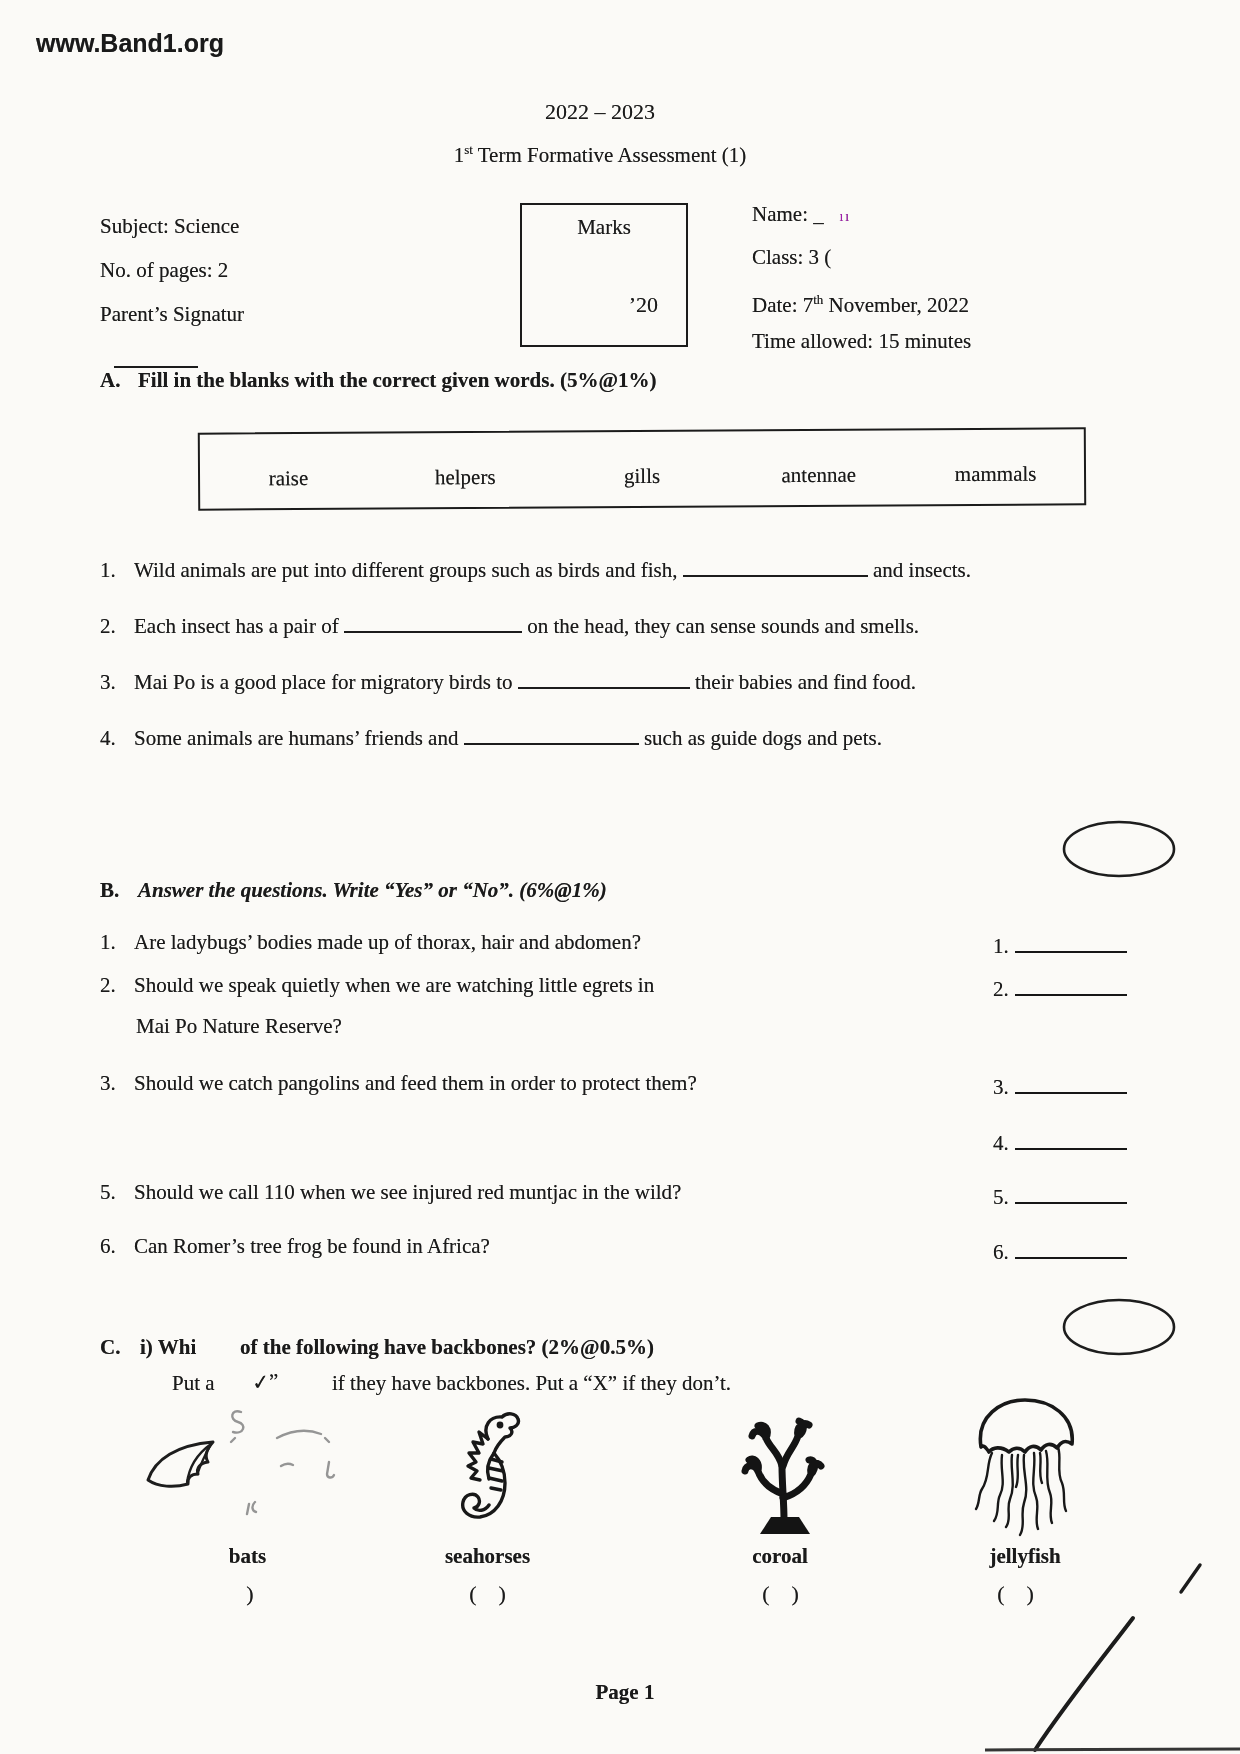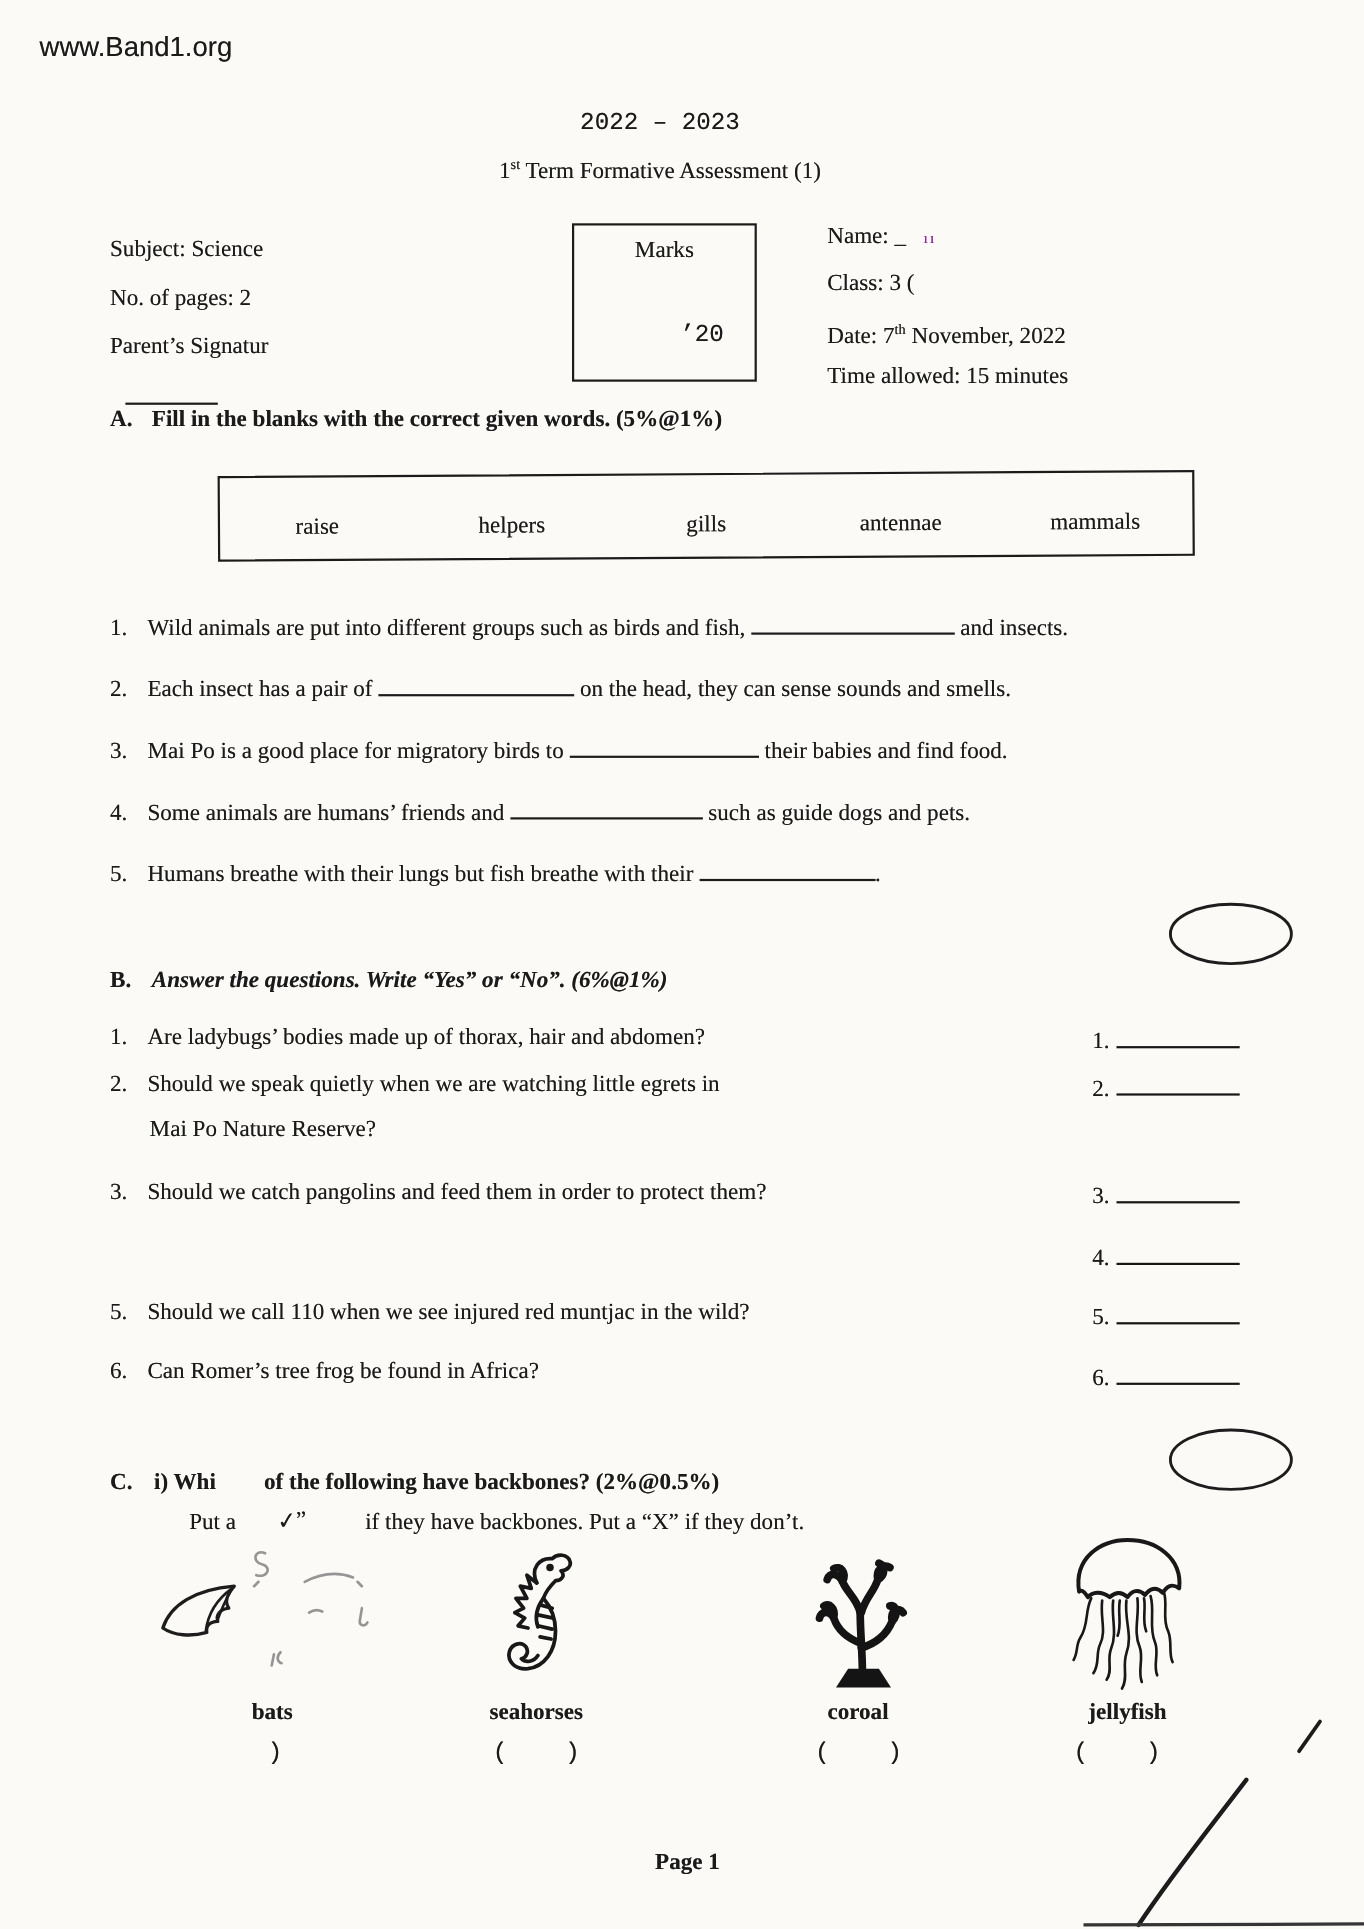--- a/index.html
+++ b/index.html
@@ -3,25 +3,25 @@
 <meta charset="utf-8">
 <style>
   html,body{margin:0;padding:0;background:#888;}
   .page{
     position:relative;width:1240px;height:1754px;margin:0 auto;
     background:#fbfaf7;color:#1a1a1a;overflow:hidden;
     font-family:"Liberation Serif",serif;
     text-shadow:0 0 .4px rgba(10,10,10,.55);
   }
   .abs{position:absolute;}
-  .sans{font-family:"Liberation Sans",sans-serif;}
+  .sans{font-family:"Liberation Sans",sans-serif;font-weight:bold;}
   .b{font-weight:bold;}
   .ctr{text-align:center;}
   .t21{font-size:21px;line-height:28px;}
-  .t22{font-size:22px;line-height:28px;font-family:Liberation Mono, monospace;}
+  .t22{font-size:22px;line-height:28px;}
   .t25{font-size:25px;line-height:30px;}
   .nowrap{white-space:nowrap;}
   .pre{white-space:pre;}
   .blank{display:inline-block;border-bottom:2px solid #1c1c1c;height:16px;vertical-align:baseline;}
   .w185{width:185px;}.w178{width:178px;}.w172{width:172px;}.w175{width:175px;}.w160{width:160px;}
   .marksbox{border:2.6px solid #1b1b1b;}
   .bankbox{border:2.2px solid #1b1b1b;transform:rotate(-0.35deg);display:flex;align-items:center;padding-top:14px;box-sizing:border-box;}
   .bankbox>span{flex:1;text-align:center;}
   .qnum{width:34px;display:inline-block;}
   .ansblank{display:inline-block;border-bottom:2.2px solid #161616;width:112px;height:18px;margin-left:6px;}
@@ -62,21 +62,20 @@
     <span>helpers</span>
     <span>gills</span>
     <span>antennae</span>
     <span>mammals</span>
   </div>
 
   <div class="abs t21 nowrap" style="left:100px;top:556px;"><span class="qnum">1.</span><span>Wild animals are put into different groups such as birds and fish, </span><span class="blank w185"></span><span> and insects.</span></div>
   <div class="abs t21 nowrap" style="left:100px;top:612px;"><span class="qnum">2.</span><span>Each insect has a pair of </span><span class="blank w178"></span><span> on the head, they can sense sounds and smells.</span></div>
   <div class="abs t21 nowrap" style="left:100px;top:668px;"><span class="qnum">3.</span><span>Mai Po is a good place for migratory birds to </span><span class="blank w172"></span><span> their babies and find food.</span></div>
   <div class="abs t21 nowrap" style="left:100px;top:724px;"><span class="qnum">4.</span><span>Some animals are humans’ friends and </span><span class="blank w175"></span><span> such as guide dogs and pets.</span></div>
-  <div class="abs t21 nowrap" style="left:100px;top:780px;"><span class="qnum">5.</span><span>Humans breathe with their lungs but fish breathe with their </span><span class="blank w160"></span><span>.</span></div>
 
   <svg class="abs" style="left:1060px;top:818px;" width="118" height="62" viewBox="0 0 118 62">
     <ellipse cx="59" cy="31" rx="55" ry="27" fill="none" stroke="#1d1d1d" stroke-width="2.6"></ellipse>
   </svg>
 
   <div class="abs t21 b" style="left:100px;top:876px;">B.</div>
   <div class="abs t21 b" style="left:138px;top:876px;font-style:italic;">Answer the questions. Write “Yes” or “No”. (6%@1%)</div>
 
   <div class="abs t21 nowrap" style="left:100px;top:928px;"><span class="qnum">1.</span><span>Are ladybugs’ bodies made up of thorax, hair and abdomen?</span></div>
   <div class="abs t21 nowrap" style="left:100px;top:971px;"><span class="qnum">2.</span><span>Should we speak quietly when we are watching little egrets in</span></div>

